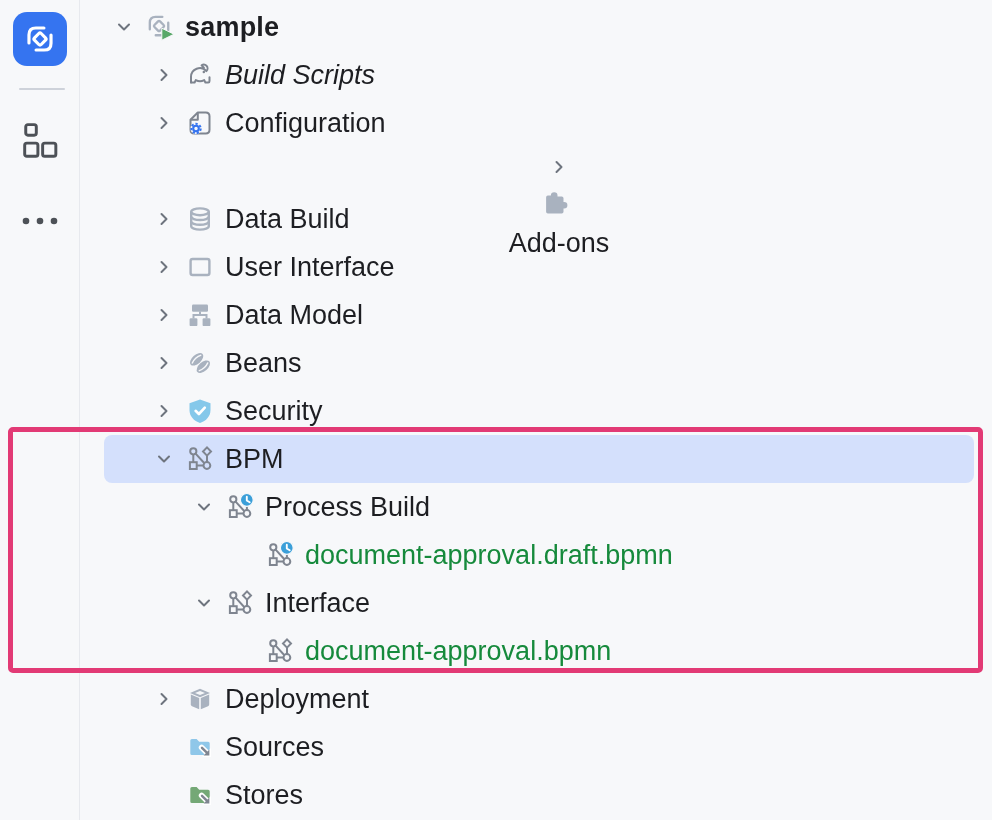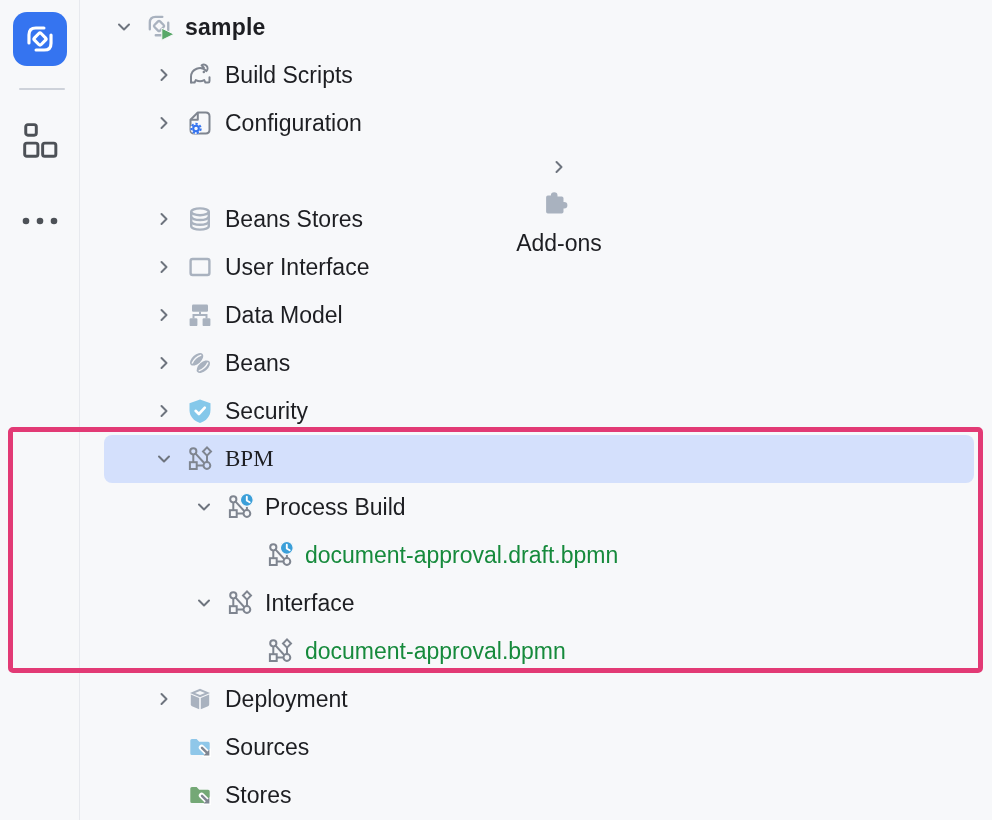--- a/index.html
+++ b/index.html
@@ -41,21 +41,21 @@
   .row.selected{background:var(--selection);}
   .chev{
     width:40px;height:48px;flex:0 0 40px;
     display:flex;align-items:center;justify-content:center;
   }
   .ticon{
     width:32px;height:32px;flex:0 0 32px;margin-right:9px;
     display:flex;align-items:center;justify-content:center;
   }
   .label{
-    font-size:23px;line-height:48px;color:var(--text);
+    font-size:27px;line-height:48px;color:var(--text);
     white-space:nowrap;
   }
   .label.bold{font-weight:700;letter-spacing:.2px;}
   .label.green{color:var(--green_file);}
   
   .annotation-rect{
     position:absolute;left:8px;top:427px;width:975px;height:246px;
     box-sizing:border-box;border:5px solid var(--annotation_pink);
     border-radius:5px;pointer-events:none;z-index:5;
   }
@@ -112,21 +112,21 @@
               <path d="M6.2 19.5 V12.3 Q6.2 6.2 12.3 6.2 H19.5"></path>
               <path d="M25.8 12.5 V19.7 Q25.8 25.8 19.7 25.8 H12.5"></path>
             </g>
             <rect x="11.8" y="11.8" width="8.4" height="8.4" rx="1.5" fill="none" stroke="#a9b2bf" stroke-width="2.5" transform="rotate(45 16 16)"></rect>
           </g>
           <path d="M17.8 17.2 L30 23.2 L17.8 29.2 Z" fill="#59a869" stroke="#f7f8fa" stroke-width="1"></path>
         </svg>
       </span>
       <span class="label bold">sample</span>
     </div>
-    <div class="row" style="padding-left: 40px;">
+    <div class="row" style="padding-left: 40px; font-style: italic;">
       <span class="chev">
         <svg width="20" height="20" viewBox="0 0 20 20">
           <path d="M7.5 5 L12.5 10 L7.5 15" fill="none" stroke="#6e747e" stroke-width="2" stroke-linecap="round" stroke-linejoin="round"></path>
         </svg>
       </span>
       <span class="ticon">
         <svg width="32" height="32" viewBox="0 0 32 32">
           <g fill="none" stroke="#7f8590" stroke-width="2" stroke-linecap="round" stroke-linejoin="round">
             <path d="M7 23.5 v-5.5 a8.8 8.8 0 0 1 15.4 -5.9 c1.5 -1.5 1.5 -3.9 0.1 -5.3 c-1.3 -1.3 -3.4 -1.5 -4.9 -0.4 l2.3 2.4"></path>
             <path d="M7 23.5 h3.6 l1.2 -2.4 q4.2 2.4 8.4 0 l1.2 2.4 h2.8 q1.3 0 1.3 -1.6 v-3.6"></path>
@@ -177,21 +177,21 @@
       <span class="ticon">
         <svg width="32" height="32" viewBox="0 0 32 32">
           <g stroke="#a9b2bf" stroke-width="2.4" fill="none">
             <ellipse cx="16" cy="8.8" rx="8.8" ry="3.4"></ellipse>
             <path d="M7.2 8.8 V23.2 c0 1.9 3.9 3.4 8.8 3.4 s8.8 -1.5 8.8 -3.4 V8.8"></path>
             <path d="M7.2 13.6 c0 1.9 3.9 3.4 8.8 3.4 s8.8 -1.5 8.8 -3.4"></path>
             <path d="M7.2 18.4 c0 1.9 3.9 3.4 8.8 3.4 s8.8 -1.5 8.8 -3.4"></path>
           </g>
         </svg>
       </span>
-      <span class="label">Beans Stores</span>
+      <span class="label">Data Build</span>
     </div>
     <div class="row" style="padding-left: 40px;">
       <span class="chev">
         <svg width="20" height="20" viewBox="0 0 20 20">
           <path d="M7.5 5 L12.5 10 L7.5 15" fill="none" stroke="#6e747e" stroke-width="2" stroke-linecap="round" stroke-linejoin="round"></path>
         </svg>
       </span>
       <span class="ticon">
         <svg width="32" height="32" viewBox="0 0 32 32">
           <rect x="6.6" y="8" width="18.8" height="16" rx="2" fill="none" stroke="#a9b2bf" stroke-width="2.4"></rect>
@@ -241,21 +241,21 @@
         </svg>
       </span>
       <span class="ticon">
         <svg width="32" height="32" viewBox="0 0 32 32">
           <path d="M16 4.5 L26.5 8.2 V14.8 C26.5 21.6 22.2 25.9 16 28 C9.8 25.9 5.5 21.6 5.5 14.8 V8.2 Z" fill="#85c8ea"></path>
           <path d="M11.6 15.8 L14.9 19 L20.8 12.6" stroke="#ffffff" stroke-width="2.6" fill="none" stroke-linecap="round" stroke-linejoin="round"></path>
         </svg>
       </span>
       <span class="label">Security</span>
     </div>
-    <div class="row selected" style="padding-left: 40px; font-family: Liberation Serif, serif;">
+    <div class="row selected" style="padding-left: 40px;">
       <span class="chev">
         <svg width="20" height="20" viewBox="0 0 20 20">
           <path d="M5 7.5 L10 12.5 L15 7.5" fill="none" stroke="#6e747e" stroke-width="2" stroke-linecap="round" stroke-linejoin="round"></path>
         </svg>
       </span>
       <span class="ticon">
         <svg width="32" height="32" viewBox="0 0 32 32">
           <g fill="none" stroke="#7f8590" stroke-width="2">
             <path d="M9.3 11.5 V19.2 M12.8 22.6 H19.3 M23 12.8 V19 M11.6 10.6 L20.4 20.2"></path>
             <circle cx="9.3" cy="8.3" r="3.1"></circle>

